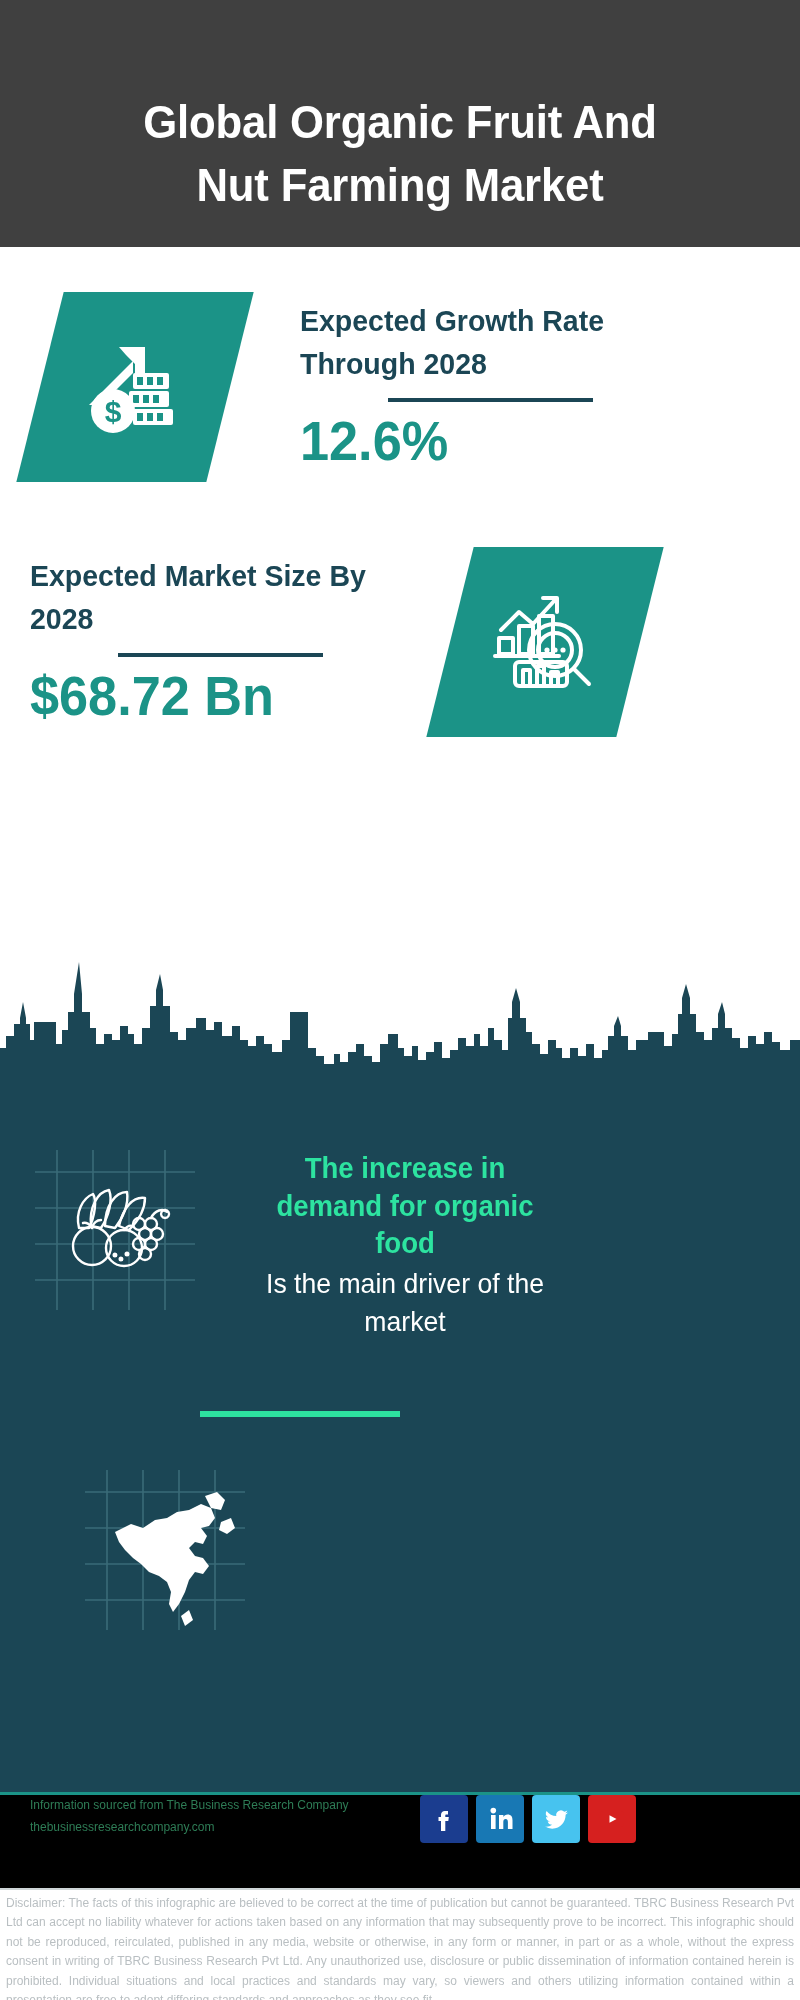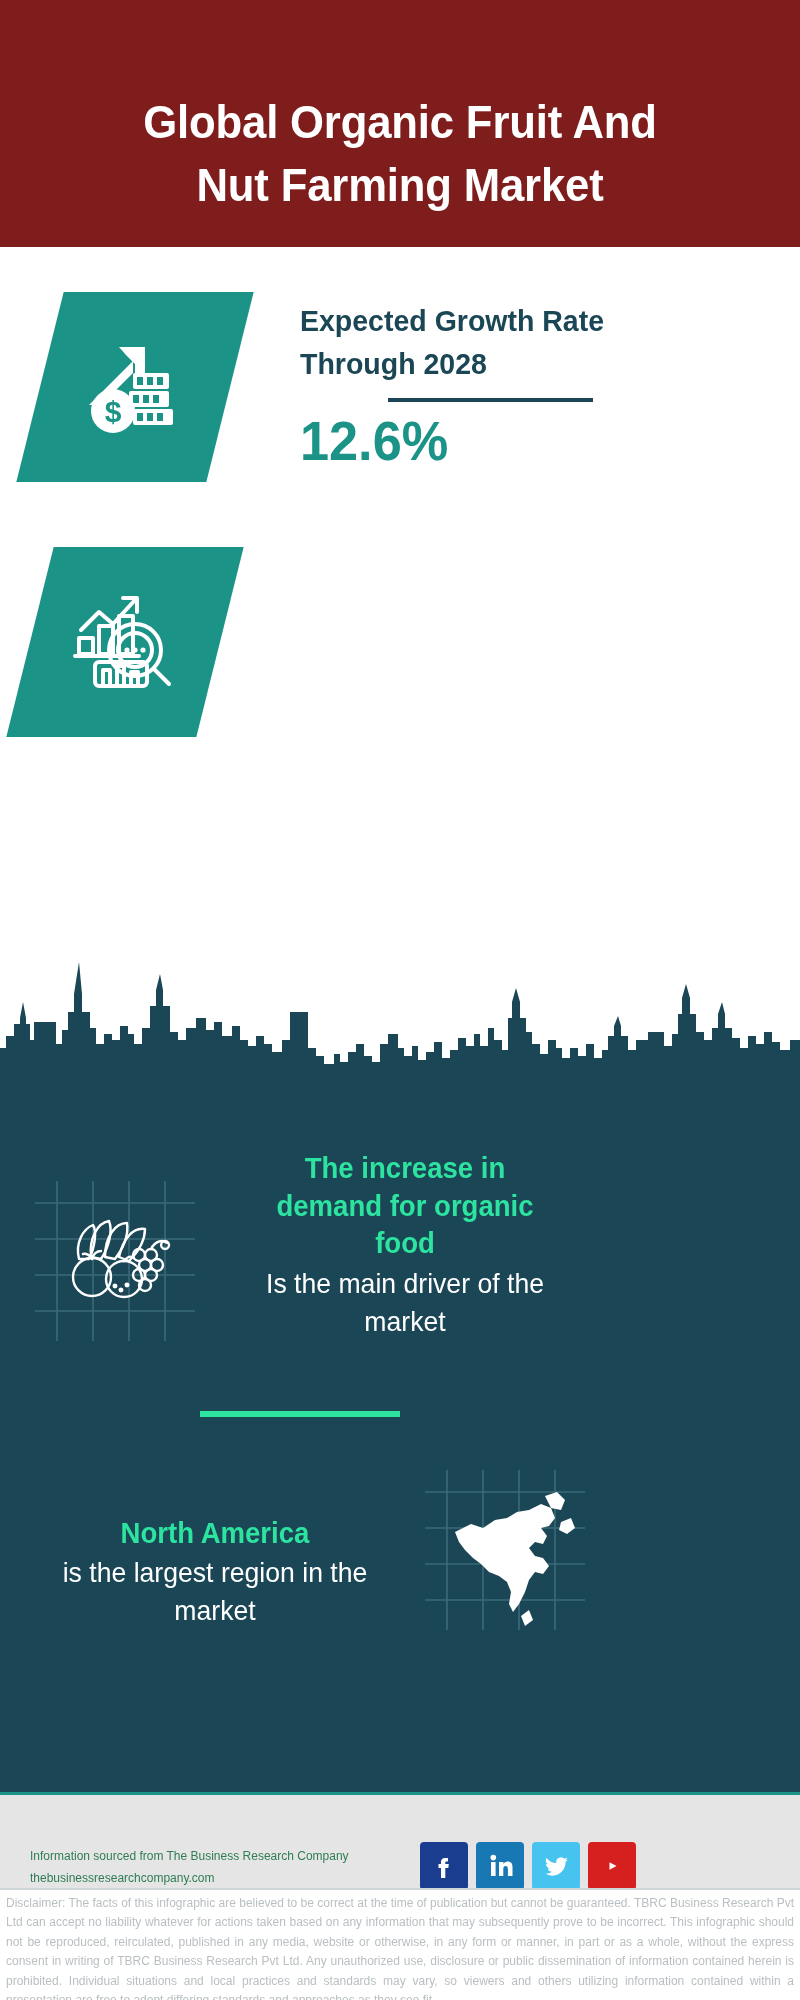--- a/index.html
+++ b/index.html
@@ -7,21 +7,21 @@
     width:800px; height:2000px;
     background:#ffffff;
     font-family:"Liberation Sans", sans-serif;
     overflow:hidden;
   }
   .page { position:relative; width:800px; height:2000px; background:#fff; }
 
   
   .header {
     position:absolute; top:0; left:0; width:800px; height:307px;
-    background:#7f1d1d;
+    background:#404040;
     display:flex; align-items:center; justify-content:center;
   }
   .header h1 {
     color:#ffffff;
     font-size:47px;
     font-weight:bold;
     line-height:1.32;
     text-align:center;
     letter-spacing:-0.2px;
     max-width:600px;
@@ -77,21 +77,21 @@
   
   .dark-zone {
     position:absolute; top:1065px; left:0; width:800px; height:320px;
     background:#1b4655;
   }
   .dark-zone2 {
     position:absolute; top:1385px; left:0; width:800px; height:407px;
     background:#1b4655;
   }
 
-  .insight { position:absolute; display:flex; align-items:flex-end; }
+  .insight { position:absolute; display:flex; align-items:flex-start; }
 
   .grid-ico { position:relative; width:160px; height:160px; flex:0 0 auto; }
   .grid-ico svg { display:block; }
 
   .insight-text { text-align:center; width:330px; }
   .hl {
     color:#2de3a0; font-size:29px; font-weight:bold; line-height:1.3;
     transform:scaleX(0.95); display:block;
   }
   .sub {
@@ -111,22 +111,22 @@
   #insight-region .insight-text { width:340px; }
   #insight-region .grid-ico { margin-left:40px; }
 
   
   .footer-sep {
     position:absolute; top:1792px; left:0; width:800px; height:3px;
     background:#1b9387;
   }
   .footer {
     position:absolute; top:1795px; left:0; width:800px; height:95px;
-    background:#e5e5e5;
-    display:flex; align-items:flex-end;
+    background:#000000;
+    display:flex; align-items:flex-start;
   }
   .src-text { margin-left:30px; width:380px; }
   .src-text div {
     color:#2e7d56; font-size:12.5px; line-height:1.75;
     transform:scaleX(0.96); transform-origin:left center;
   }
   .socials { display:flex; gap:8px; margin-left:10px; }
   .soc {
     width:48px; height:48px; border-radius:4px;
     display:flex; align-items:center; justify-content:center;
@@ -184,20 +184,25 @@
         </span>
       </div>
       <div class="stat-text">
         <div class="stat-label">Expected Growth Rate Through 2028</div>
         <div class="rule"></div>
         <div class="stat-value">12.6%</div>
       </div>
     </div>
 
     <div class="stat-row" id="block-size">
+      <div class="stat-text">
+        <div class="stat-label">Expected Market Size By 2028</div>
+        <div class="rule"></div>
+        <div class="stat-value">$68.72 Bn</div>
+      </div>
       <div class="para">
         <span class="ico">
           <svg width="120" height="120" viewBox="0 0 120 120" fill="none" stroke="#ffffff" stroke-width="4" stroke-linecap="round" stroke-linejoin="round">
             <polyline points="16,50 34,32 48,44 70,20"></polyline>
             <polyline points="58,18 72,18 72,32"></polyline>
             <rect x="14" y="58" width="14" height="16"></rect>
             <rect x="34" y="46" width="14" height="28"></rect>
             <rect x="54" y="36" width="14" height="38"></rect>
             <line x1="10" y1="76" x2="74" y2="76"></line>
             <circle cx="70" cy="70" r="26"></circle>
@@ -267,24 +272,20 @@
     </div>
     <div class="insight-text">
       <span class="hl">The increase in demand for organic food</span>
       <span class="sub">Is the main driver of the market</span>
     </div>
   </div>
 
   <div class="green-rule"></div>
 
   <div class="insight" id="insight-region">
-    <div class="insight-text">
-      <span class="hl">North America</span>
-      <span class="sub">is the largest region in the market</span>
-    </div>
     <div class="grid-ico">
       <svg width="160" height="160" viewBox="0 0 160 160">
         <g stroke="#3a6b78" stroke-width="1.6" fill="none">
           <line x1="0" y1="22" x2="160" y2="22"></line>
           <line x1="0" y1="58" x2="160" y2="58"></line>
           <line x1="0" y1="94" x2="160" y2="94"></line>
           <line x1="0" y1="130" x2="160" y2="130"></line>
           <line x1="22" y1="0" x2="22" y2="160"></line>
           <line x1="58" y1="0" x2="58" y2="160"></line>
           <line x1="94" y1="0" x2="94" y2="160"></line>

